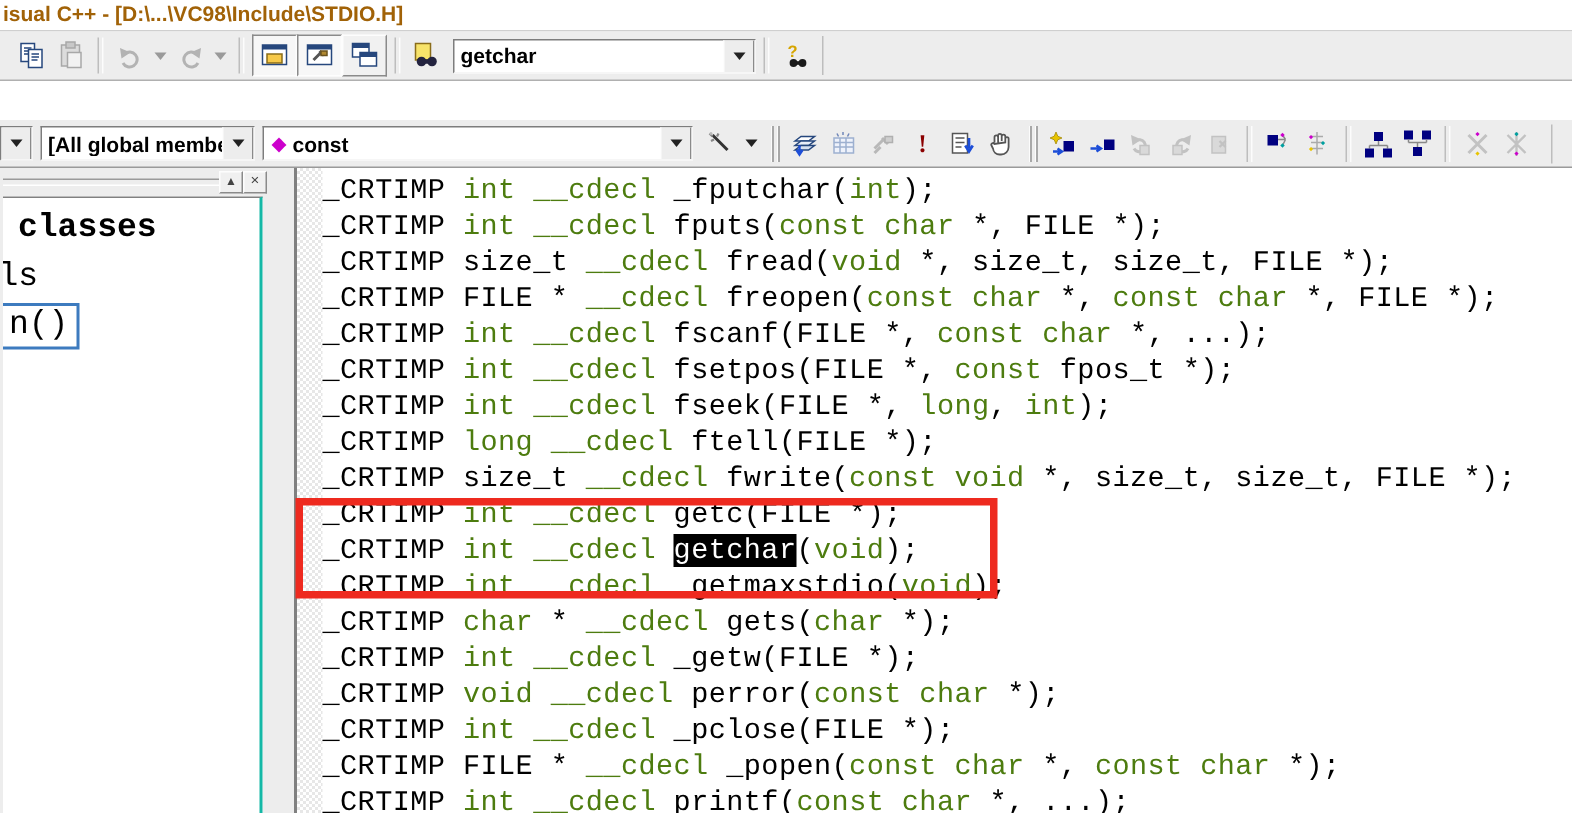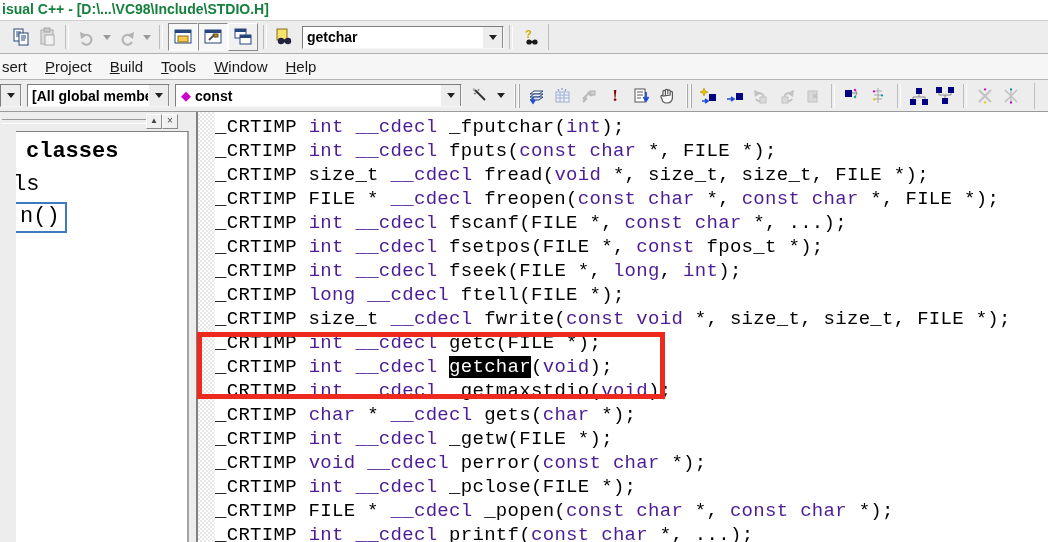--- a/index.html
+++ b/index.html
@@ -2,21 +2,21 @@
 <html><head>
 <meta charset="utf-8">
 <style>
   html,body{margin:0;padding:0;background:#fff;}
   #screen{position:relative;width:1048px;height:542px;overflow:hidden;
           font-family:"Liberation Sans",sans-serif;background:#fff;}
 
   
   #titlebar{position:absolute;left:0;top:0;width:100%;height:20px;background:#fff;
             border-bottom:1px solid #cfcfcf;}
-  #titlebar .t{position:absolute;left:2px;top:1px;font-size:14px;font-weight:bold;color:#15803d;
+  #titlebar .t{position:absolute;left:2px;top:1px;font-size:14px;font-weight:bold;color:#a16207;
                white-space:nowrap;}
 
   
   .bar{position:absolute;left:0;width:100%;background:#ededed;display:flex;align-items:center;}
   #toolbar1{top:21px;height:32px;border-bottom:1px solid #b0b0b0;}
   #menubar {top:54px;height:25px;background:#f6f6f6;border-bottom:1px solid #b5b5b5;}
   #toolbar2{top:80px;height:31px;border-bottom:1px solid #9a9a9a;}
 
   .tbtn{width:26px;height:26px;display:flex;align-items:center;justify-content:center;
         flex:0 0 auto;}
@@ -47,37 +47,37 @@
 
   
   #wspane{position:absolute;left:0;top:112px;width:196px;height:430px;background:#ededed;}
   #wsgrip{position:absolute;left:2px;top:7px;width:144px;height:3px;
           border-top:1px solid #9a9a9a;border-bottom:1px solid #ffffff;}
   .wbtn{position:absolute;top:2px;width:14px;height:13px;background:#f0f0f0;border:1px solid;
         border-color:#fdfdfd #8a8a8a #8a8a8a #fdfdfd;font-size:8px;line-height:11px;
         text-align:center;color:#444;}
   #wbtn-collapse{left:146px;}
   #wbtn-close{left:162px;font-size:10px;}
-  #wstree{position:absolute;left:16px;top:19px;width:173px;height:411px;background:#fff;
-          border-top:1px solid #808080;border-right:2px solid #a3a3a3;box-sizing:border-box;
+  #wstree{position:absolute;left:2px;top:19px;width:173px;height:411px;background:#fff;
+          border-top:1px solid #808080;border-right:2px solid #14b8a6;box-sizing:border-box;
           overflow:hidden;font-family:"Liberation Mono",monospace;color:#000;}
   #ws-frag1{position:absolute;left:10px;top:7px;font-size:22px;font-weight:bold;}
   #ws-frag2{position:absolute;left:-3px;top:40px;font-size:22px;}
   #ws-frag3{position:absolute;left:-6px;top:70px;font-size:22px;border:2px solid #3d7bbf;
             background:#fff;padding:0 5px 2px 8px;}
 
   
   #editor{position:absolute;left:196px;top:112px;width:852px;height:430px;background:#fff;
           border-left:2px solid #808080;box-sizing:border-box;}
   #selmargin{position:absolute;left:0;top:0;width:17px;height:100%;
              background-image:conic-gradient(#e7e7e7 25%,#fff 25% 50%,#e7e7e7 50% 75%,#fff 75%);
              background-size:4px 4px;}
   #code{position:absolute;left:17px;top:3px;right:0;bottom:0;font-family:"Liberation Mono",monospace;
         font-size:19px;line-height:24px;letter-spacing:0.3px;white-space:pre;color:#000;}
-  #code .k{color:#4c1d95;}
+  #code .k{color:#4d7c0f;}
   #code .p{color:#000;}
   #code .s{background:#000;color:#fff;}
 
   
   #redbox{position:absolute;left:197px;top:332px;width:468px;height:67px;
           border:5px solid #ee2a1f;box-sizing:border-box;pointer-events:none;}
 
   
   .ic{display:block;}
 </style>
@@ -171,28 +171,20 @@
       <svg class="ic" width="20" height="20">
         <text x="4" y="11" font-size="11" font-weight="bold" fill="#d6a500" font-family="Liberation Sans,sans-serif">?</text>
         <circle cx="8" cy="15" r="2.6" fill="#1a1a1a"></circle>
         <circle cx="14" cy="15" r="2.6" fill="#1a1a1a"></circle>
         <rect x="9" y="13.8" width="4" height="2.4" fill="#1a1a1a"></rect>
       </svg>
     </span>
     <span class="endline" style="margin-left:4px"></span>
   </div>
 
-  <div id="menubar" class="bar">
-      <span class="mi">sert</span>
-      <span class="mi"><u>P</u>roject</span>
-      <span class="mi"><u>B</u>uild</span>
-      <span class="mi"><u>T</u>ools</span>
-      <span class="mi"><u>W</u>indow</span>
-      <span class="mi"><u>H</u>elp</span>
-    </div>
 
   <div id="toolbar2" class="bar">
     <span class="combo" style="width:22px;justify-content:flex-end">
       <span class="cbtn">
           <span class="darr"></span>
         </span>
     </span>
     <span style="width:5px"></span>
     <span class="combo" style="width:143px">
       <span class="cval">[All global members</span>

